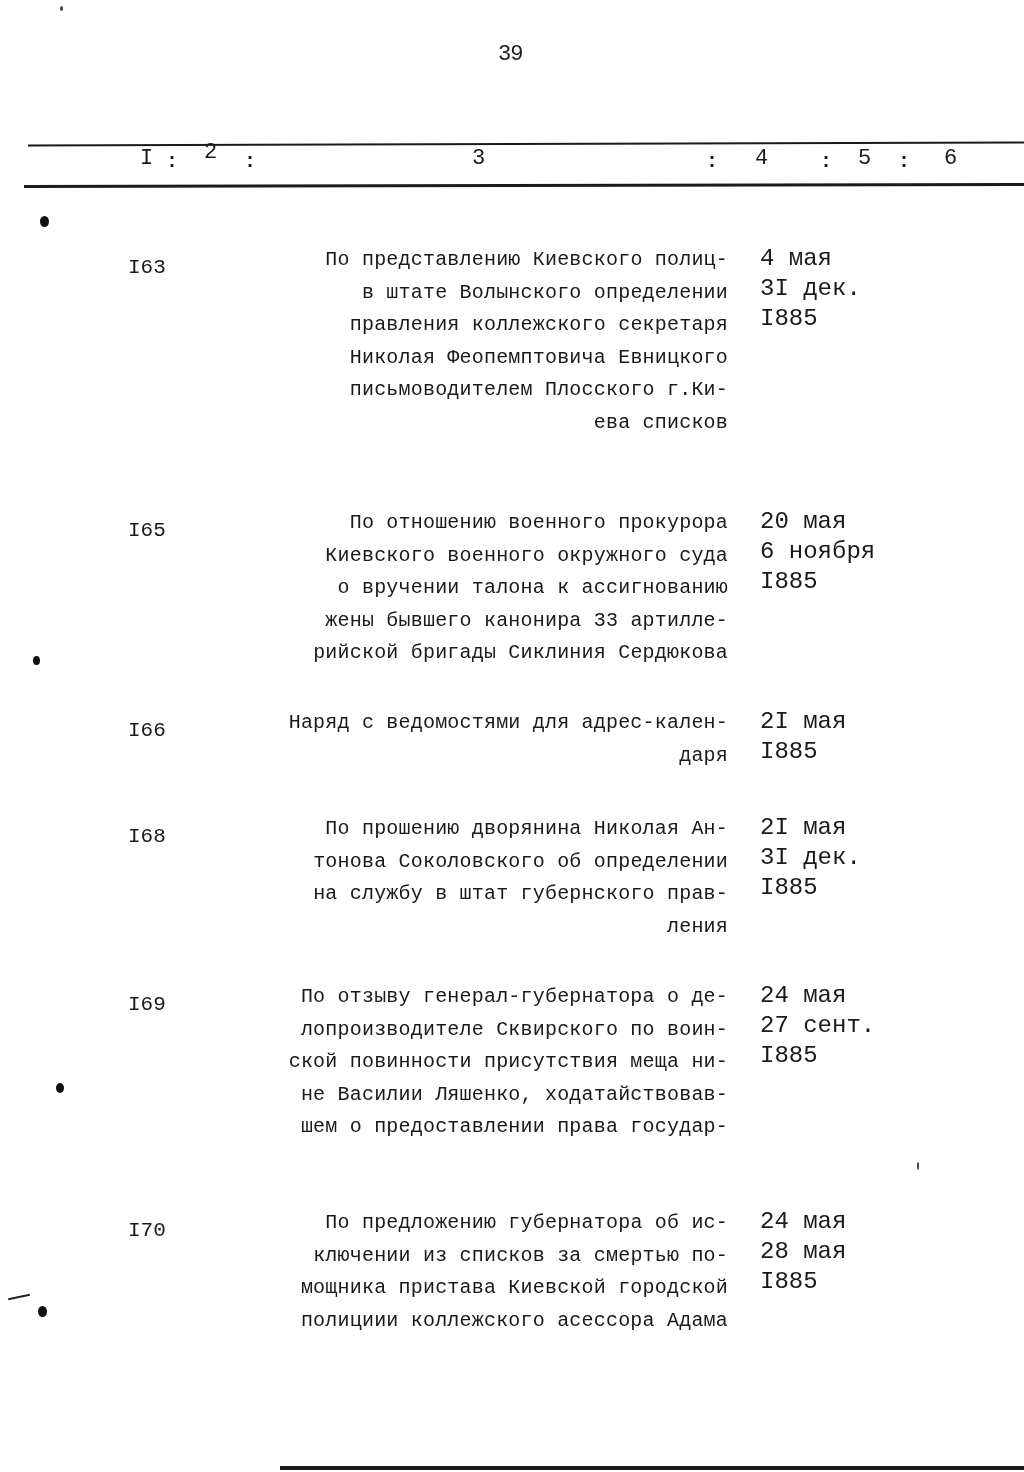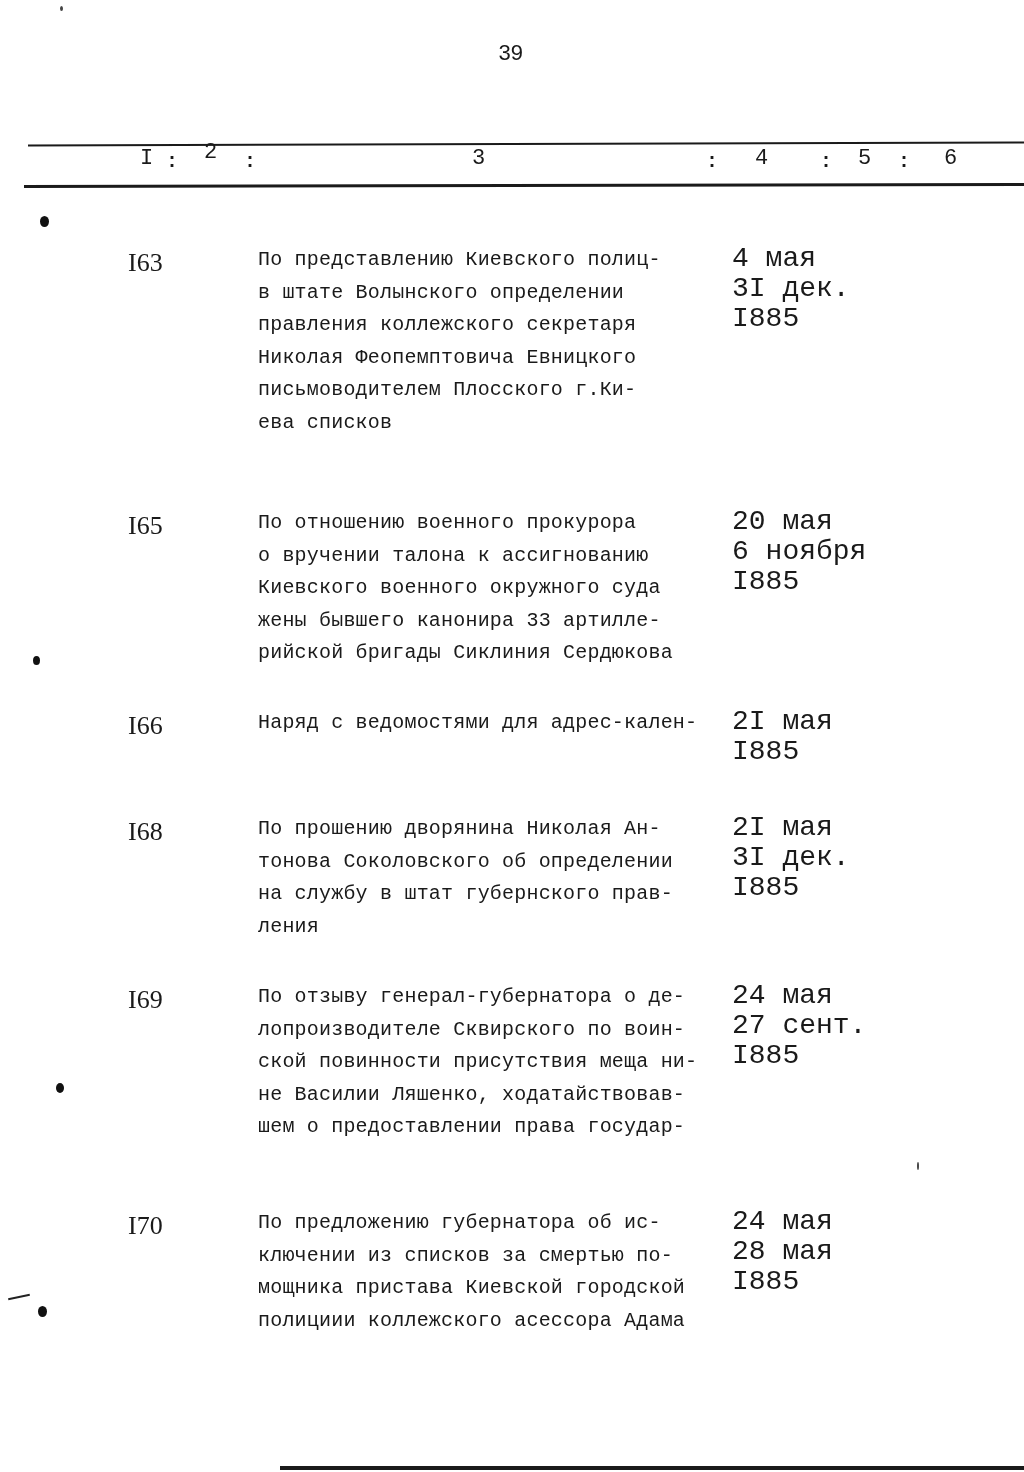--- a/index.html
+++ b/index.html
@@ -19,29 +19,29 @@
   .rule-mid { left: 24px; top: 184px; width: 1000px; height: 3px; transform: rotate(-0.12deg); }
   .rule-bottom { left: 280px; top: 1466px; width: 744px; height: 4px; }
 
   .col-header {
     position: absolute; top: 146px; font-size: 22px;
   }
   .sep { position: absolute; top: 150px; font-size: 20px; font-weight: bold; }
 
   .entry { position: absolute; left: 0; width: 1024px; }
   .entry-num {
-    position: absolute; left: 128px; top: 4px; font-size: 26px; font-family: Liberation Serif, serif;
+    position: absolute; left: 128px; top: 12px; font-size: 21px;
   }
   .entry-text {
     position: absolute; left: 258px; top: 0; width: 470px;
     font-size: 20px; line-height: 32.5px; letter-spacing: 0.2px;
   }
-  .entry-text div { white-space: nowrap; }
+  .entry-text div { white-space: nowrap; text-align: right; }
   .entry-dates {
-    position: absolute; left: 732px; top: 0; font-size: 28px; line-height: 30px;
+    position: absolute; left: 760px; top: 0; font-size: 24px; line-height: 30px;
   }
   .entry-dates div { white-space: nowrap; }
 
   .punch-hole {
     position: absolute; width: 9px; height: 11px; border-radius: 50%; background: #111;
   }
   .speck { position: absolute; background: #444; width: 2px; height: 2px; border-radius: 50%; }
   .margin-mark { position: absolute; background: #222; height: 2px; }
 </style>
 </head>
@@ -80,36 +80,37 @@
     <div>4 мая</div>
     <div>3I дек.</div>
     <div>I885</div>
   </div>
 </div>
 
 <div class="entry" style="top:507px">
   <div class="entry-num">I65</div>
   <div class="entry-text">
     <div>По отношению военного прокурора</div>
+    <div>Киевского военного окружного суда</div>
     <div>о вручении талона к ассигнованию</div>
-    <div>Киевского военного окружного суда</div>
     <div>жены бывшего канонира 33 артилле-</div>
     <div>рийской бригады Сиклиния Сердюкова</div>
   </div>
   <div class="entry-dates">
     <div>20 мая</div>
     <div>6 ноября</div>
     <div>I885</div>
   </div>
 </div>
 
 <div class="entry" style="top:707px">
   <div class="entry-num">I66</div>
   <div class="entry-text">
     <div>Наряд с ведомостями для адрес-кален-</div>
+    <div>даря</div>
   </div>
   <div class="entry-dates">
     <div>2I мая</div>
     <div>I885</div>
   </div>
 </div>
 
 <div class="entry" style="top:813px">
   <div class="entry-num">I68</div>
   <div class="entry-text">

